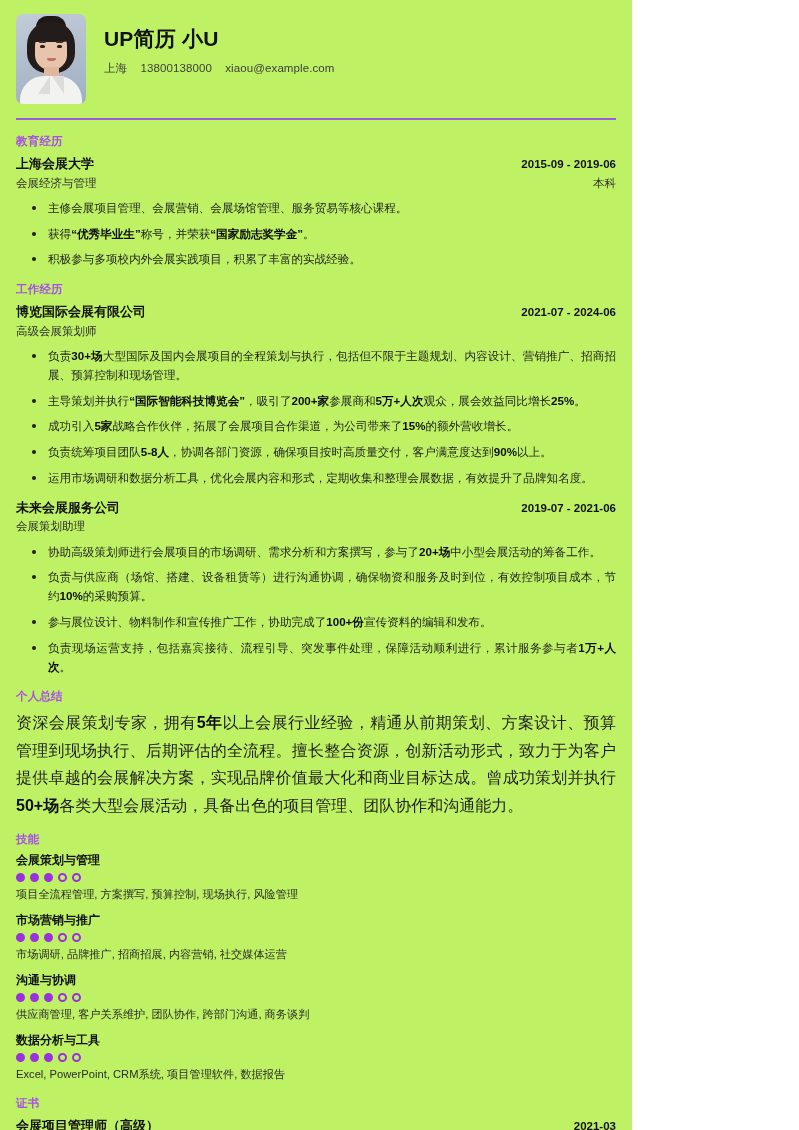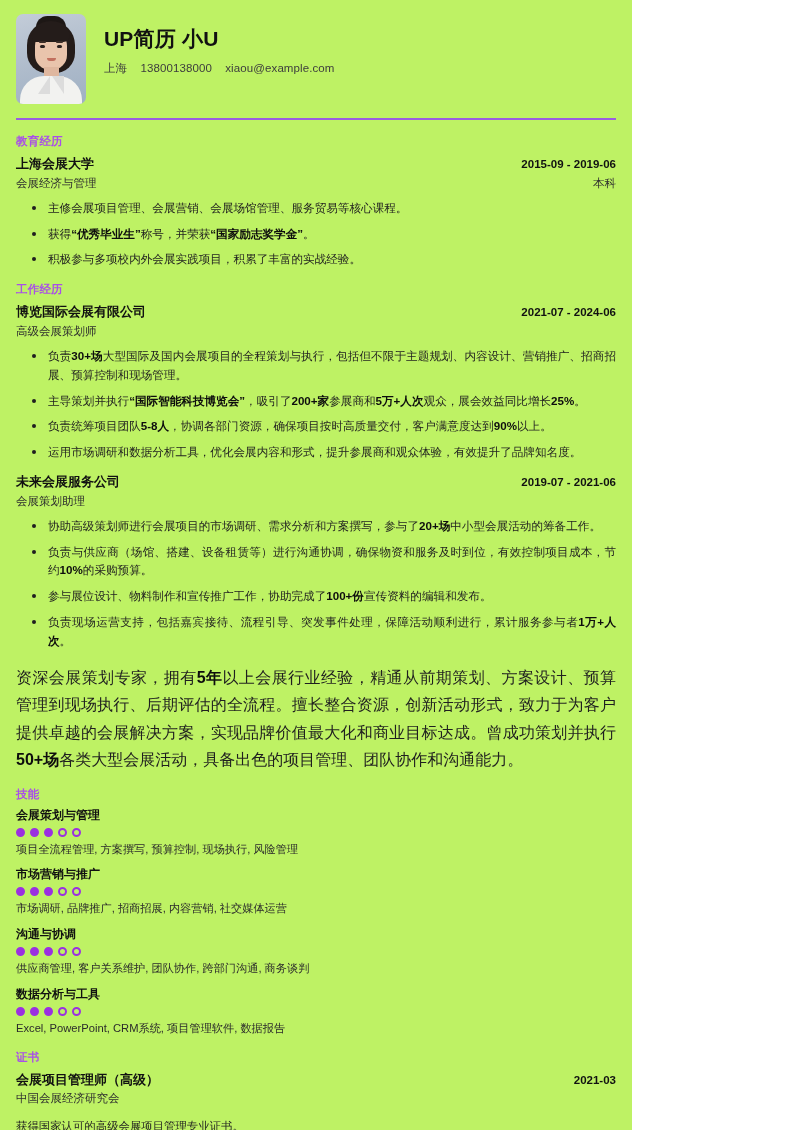--- a/index.html
+++ b/index.html
@@ -271,41 +271,43 @@
 
     <div class="entry">
       <div class="entry-row">
         <div class="entry-primary">博览国际会展有限公司</div>
         <div class="entry-meta">2021-07 - 2024-06</div>
       </div>
       <div class="entry-secondary">高级会展策划师</div>
       <ul class="bullets">
         <li><span>负责<b>30+场</b>大型国际及国内会展项目的全程策划与执行，包括但不限于主题规划、内容设计、营销推广、招商招展、预算控制和现场管理。</span></li>
         <li><span>主导策划并执行<b>“国际智能科技博览会”</b>，吸引了<b>200+家</b>参展商和<b>5万+人次</b>观众，展会效益同比增长<b>25%</b>。</span></li>
+        <li><span>成功引入<b>5家</b>战略合作伙伴，拓展了会展项目合作渠道，为公司带来了<b>15%</b>的额外营收增长。</span></li>
         <li><span>负责统筹项目团队<b>5-8人</b>，协调各部门资源，确保项目按时高质量交付，客户满意度达到<b>90%</b>以上。</span></li>
-        <li><span>运用市场调研和数据分析工具，优化会展内容和形式，提升参展商和观众体验，有效提升了品牌知名度。</span></li>
+        <li><span>运用市场调研和数据分析工具，优化会展内容和形式，定期收集和整理会展数据，有效提升了品牌知名度。</span></li>
       </ul>
     </div>
 
     <div class="entry" style="margin-top:10px;">
       <div class="entry-row">
         <div class="entry-primary">未来会展服务公司</div>
         <div class="entry-meta">2019-07 - 2021-06</div>
       </div>
       <div class="entry-secondary">会展策划助理</div>
       <ul class="bullets">
         <li><span>协助高级策划师进行会展项目的市场调研、需求分析和方案撰写，参与了<b>20+场</b>中小型会展活动的筹备工作。</span></li>
         <li><span>负责与供应商（场馆、搭建、设备租赁等）进行沟通协调，确保物资和服务及时到位，有效控制项目成本，节约<b>10%</b>的采购预算。</span></li>
         <li><span>参与展位设计、物料制作和宣传推广工作，协助完成了<b>100+份</b>宣传资料的编辑和发布。</span></li>
         <li><span>负责现场运营支持，包括嘉宾接待、流程引导、突发事件处理，保障活动顺利进行，累计服务参与者<b>1万+人次</b>。</span></li>
       </ul>
     </div>
   </div>
 
   <div class="section">
+    <div class="section-title" style="color: rgb(169, 79, 232);">个人总结</div>
     <div class="summary">资深会展策划专家，拥有<b>5年</b>以上会展行业经验，精通从前期策划、方案设计、预算管理到现场执行、后期评估的全流程。擅长整合资源，创新活动形式，致力于为客户提供卓越的会展解决方案，实现品牌价值最大化和商业目标达成。曾成功策划并执行<b>50+场</b>各类大型会展活动，具备出色的项目管理、团队协作和沟通能力。</div>
   </div>
 
   <div class="section">
     <div class="section-title" style="color: rgb(169, 79, 232);">技能</div>
 
     <div class="skill">
       <div class="skill-name">会展策划与管理</div>
       <div class="dots">
           <span class="dot filled" style="border-color: rgb(155, 48, 224); background: rgb(155, 48, 224);"></span>

